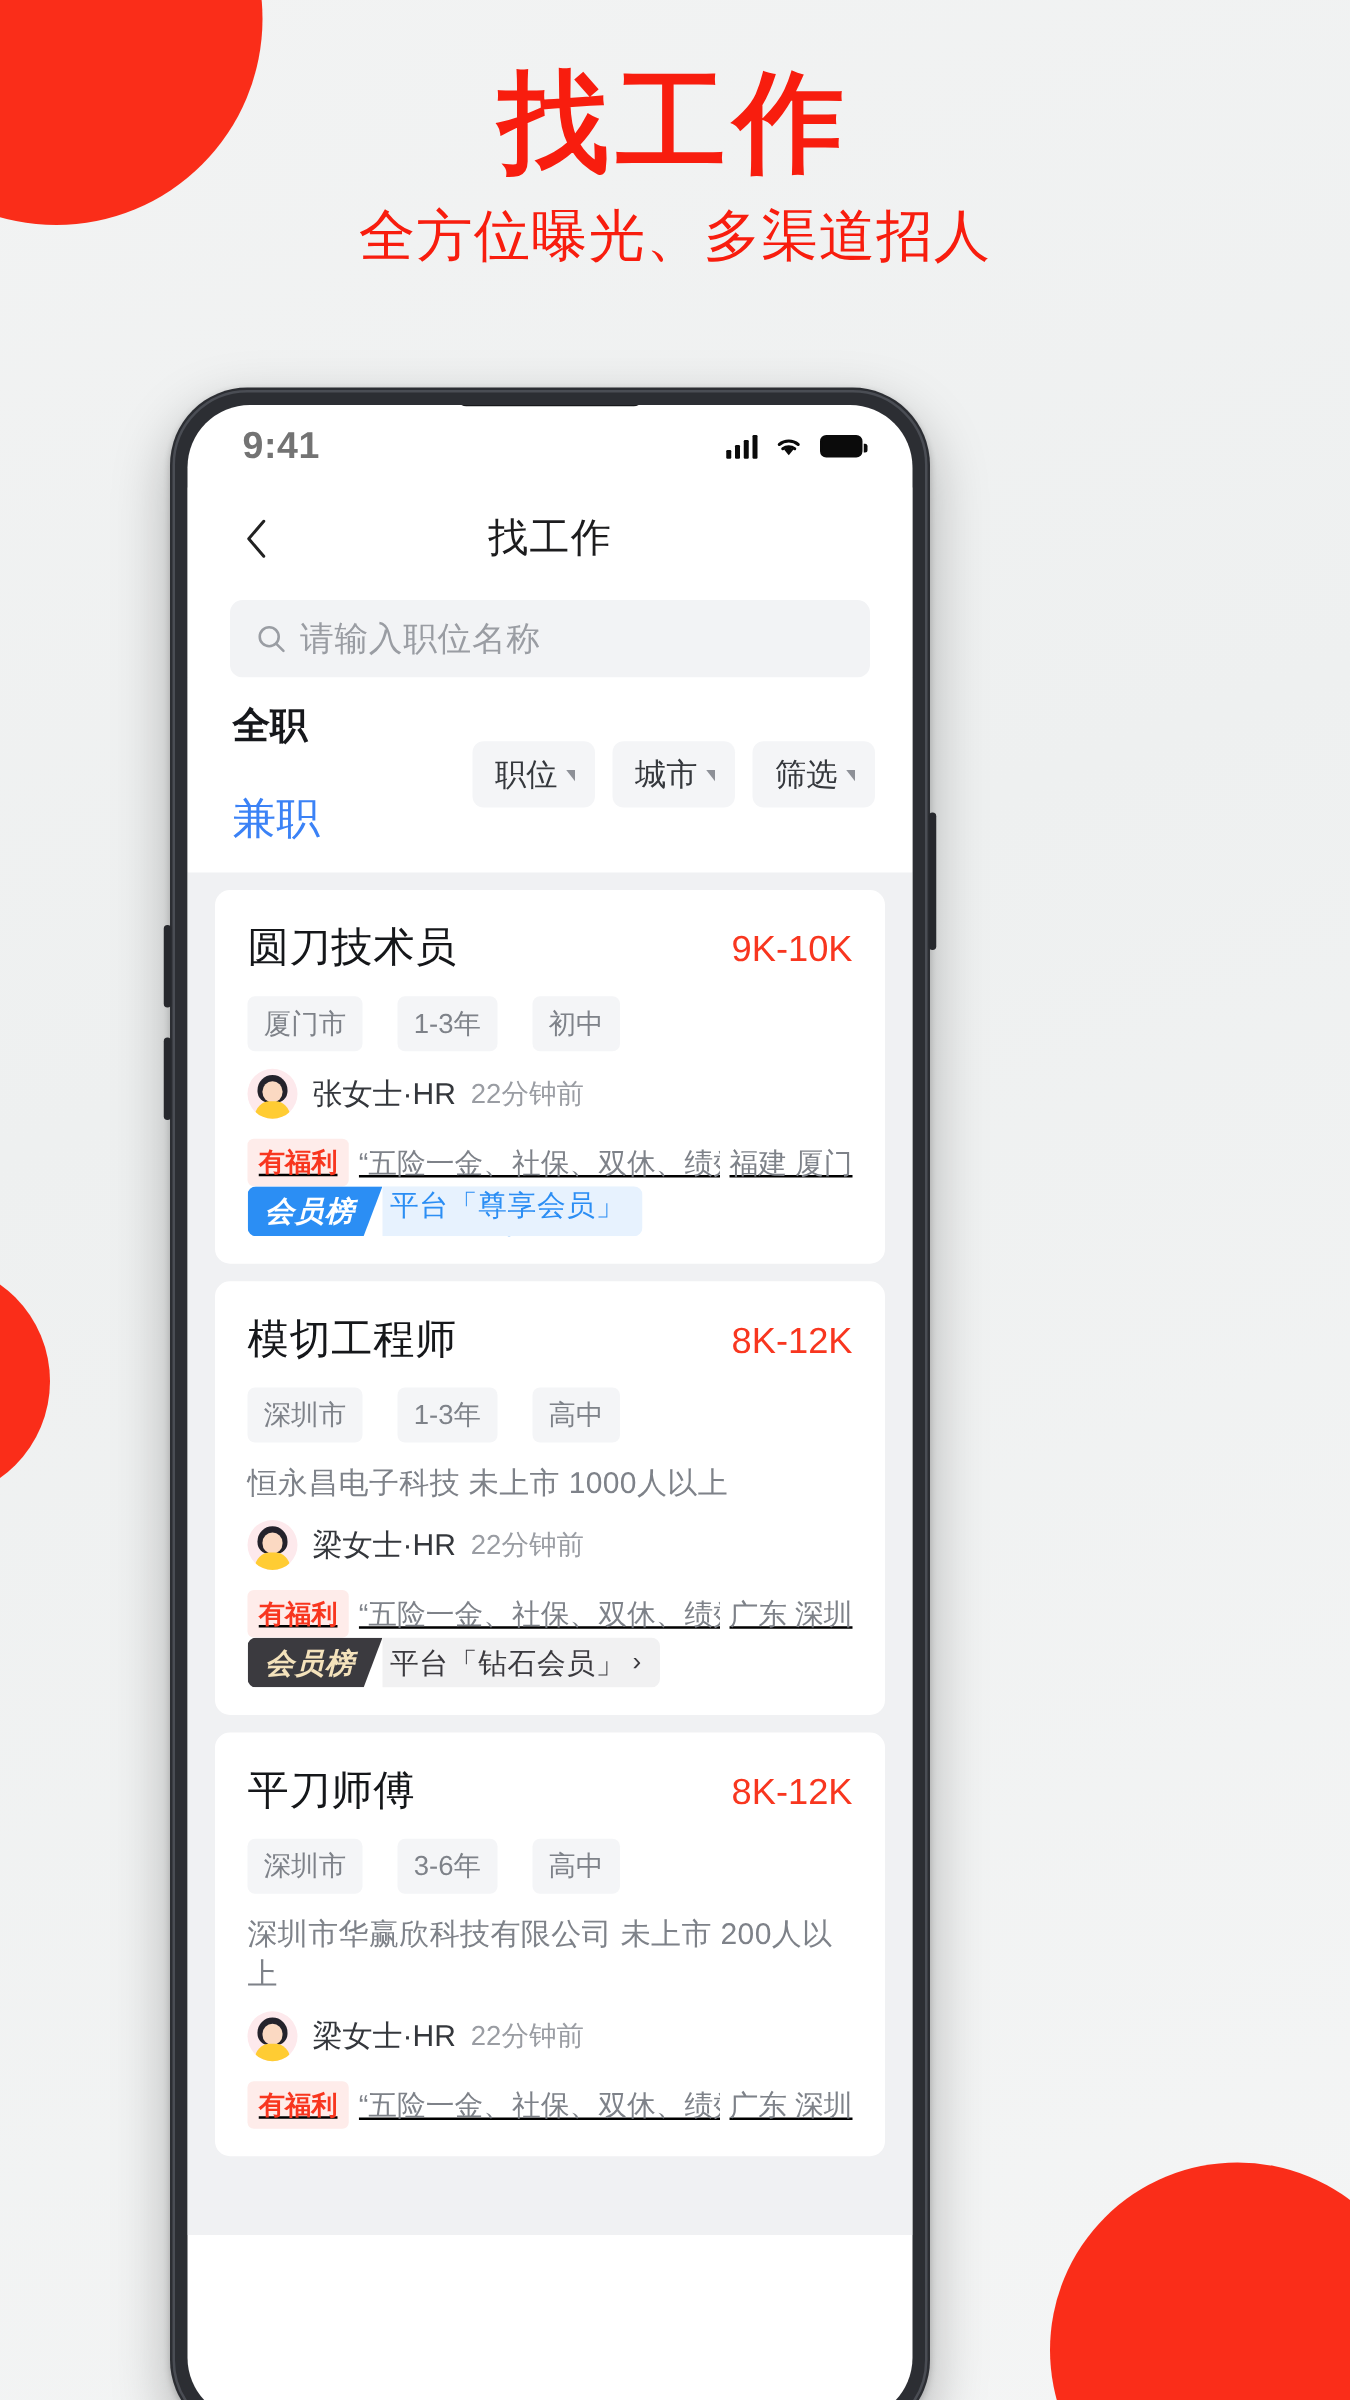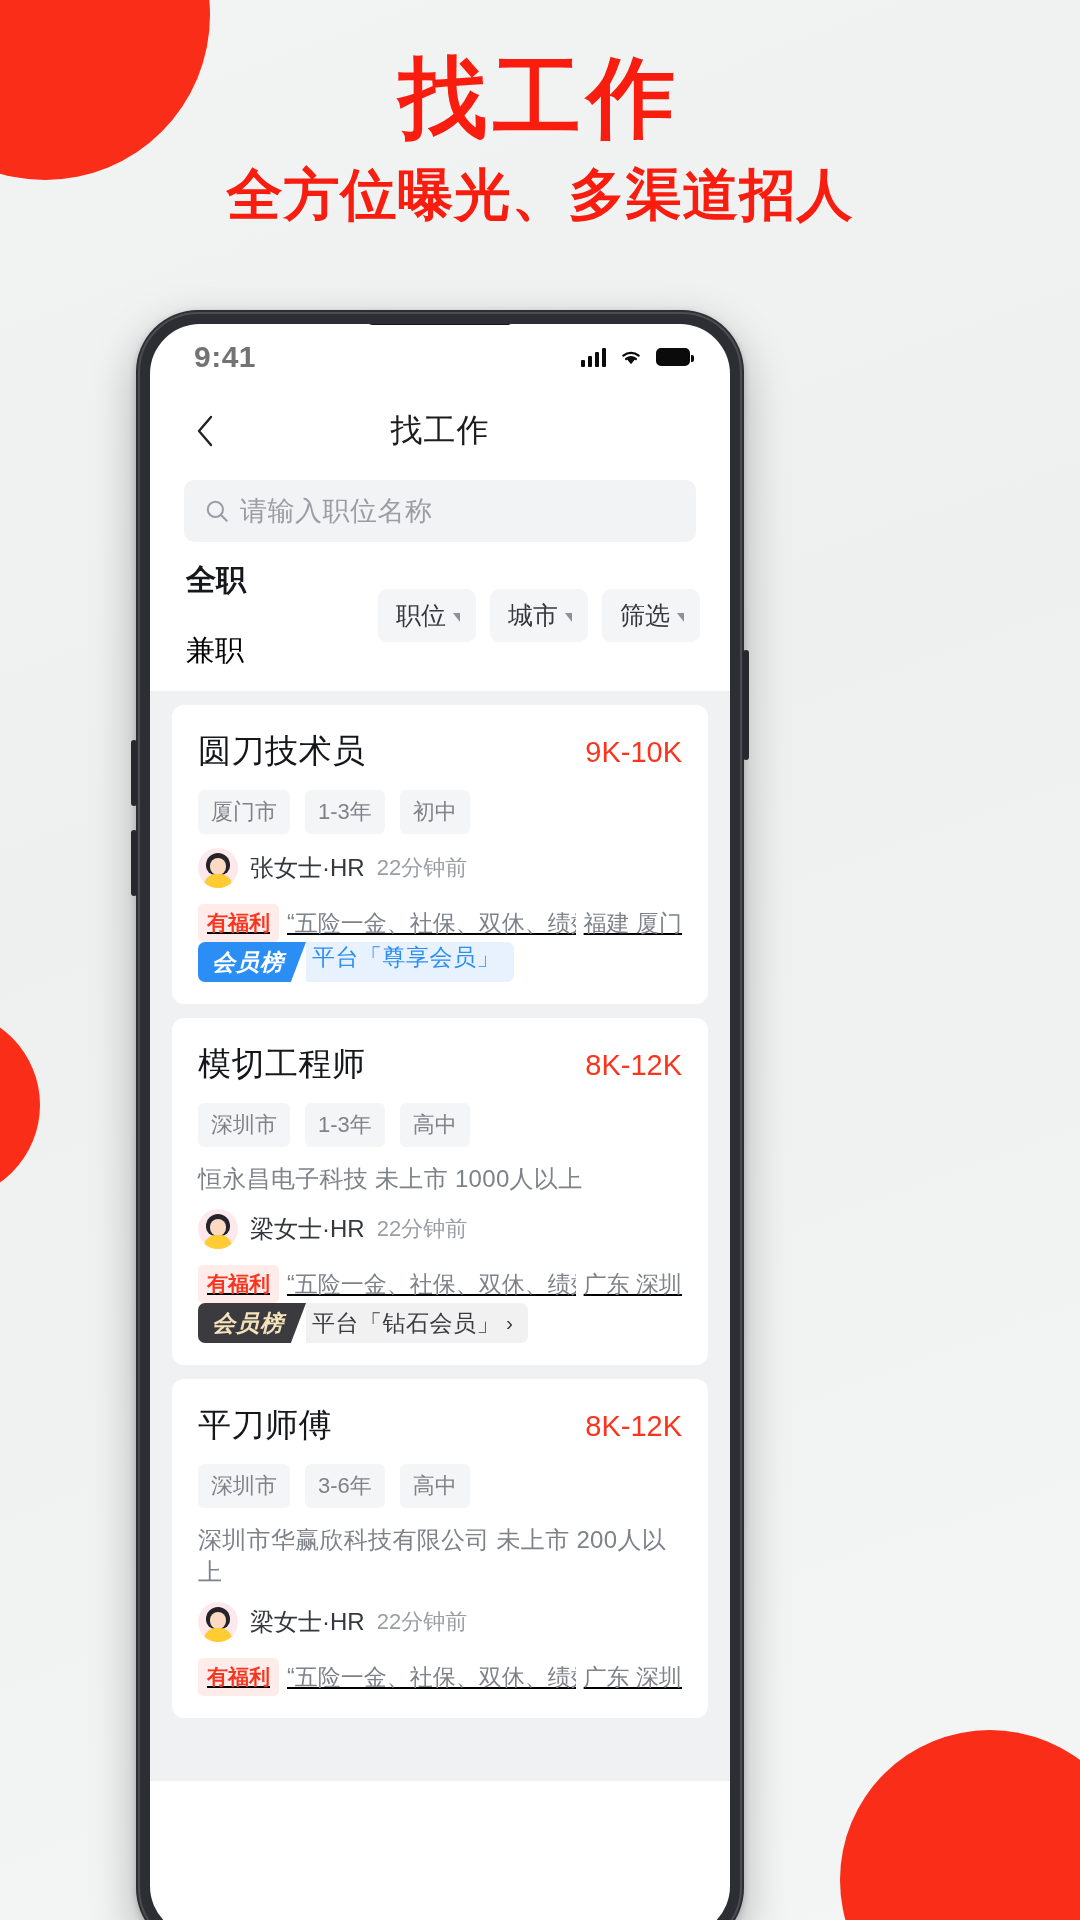--- a/index.html
+++ b/index.html
@@ -26,22 +26,22 @@
   }
   .headline-main {
     color: #f81d0e;
     font-size: 88px;
     font-weight: 700;
     letter-spacing: 6px;
     line-height: 1.05;
   }
   .headline-sub {
     color: #f81d0e;
-    font-size: 56px;
-    font-weight: 700;
+    font-size: 45px;
+    font-weight: 400;
     letter-spacing: 1px;
     margin-top: 20px;
     line-height: 1.1;
   }
 
   
   .phone {
     position: absolute;
     left: 136px; top: 310px;
     width: 608px; height: 1640px;
@@ -123,21 +123,21 @@
   .search-icon { width: 26px; height: 26px; flex: 0 0 26px; }
   .search-ph { font-size: 27px; color: #9a9da3; letter-spacing: .5px; }
 
   
   .filter-row {
     background: #fff;
     padding: 18px 30px 20px 36px;
     display: flex; align-items: center; justify-content: space-between;
   }
   .tabs { display: flex; align-items: baseline; gap: 30px; flex-direction: column; }
-  .tab { font-size: 29px; color: #000000; }
+  .tab { font-size: 35px; color: #3b82f6; }
   .tab.active { color: #16181c; font-weight: 700; font-size: 30px; }
   .chips { display: flex; gap: 14px; }
   .chip {
     background: #f4f5f7; border-radius: 9px;
     padding: 10px 16px 10px 18px;
     font-size: 25px; color: #35383d;
     display: flex; align-items: center; gap: 7px;
   }
   .chip .caret {
     width: 0; height: 0;
@@ -156,21 +156,21 @@
   .card {
     background: #fff;
     margin: 14px 22px 0 22px;
     border-radius: 12px;
     padding: 24px 26px 22px 26px;
   }
   .card:first-child { margin-top: 14px; }
   .card-head { display: flex; align-items: baseline; justify-content: space-between; }
   .job-title { font-size: 33px; color: #15171a; font-weight: 500; letter-spacing: .5px; }
   .job-salary { font-size: 29px; color: #f8361f; font-weight: 500; }
-  .tag-row { display: flex; gap: 15px; margin-top: 16px; }
+  .tag-row { display: flex; gap: 28px; margin-top: 16px; }
   .tag {
     background: #f4f5f7; color: #7e8289;
     font-size: 22px; border-radius: 6px; padding: 7px 13px;
   }
   .company-line {
     margin-top: 16px; font-size: 24px; color: #7e8289; letter-spacing: .3px;
   }
   .hr-row { display: flex; align-items: center; gap: 12px; margin-top: 14px; }
   .avatar {
     width: 40px; height: 40px; border-radius: 50%;

